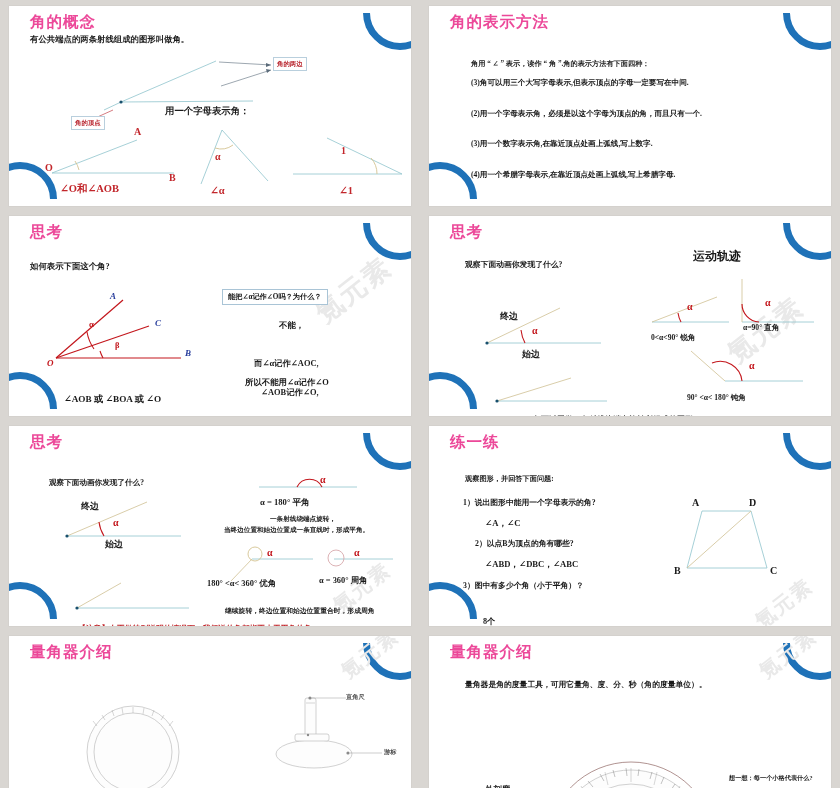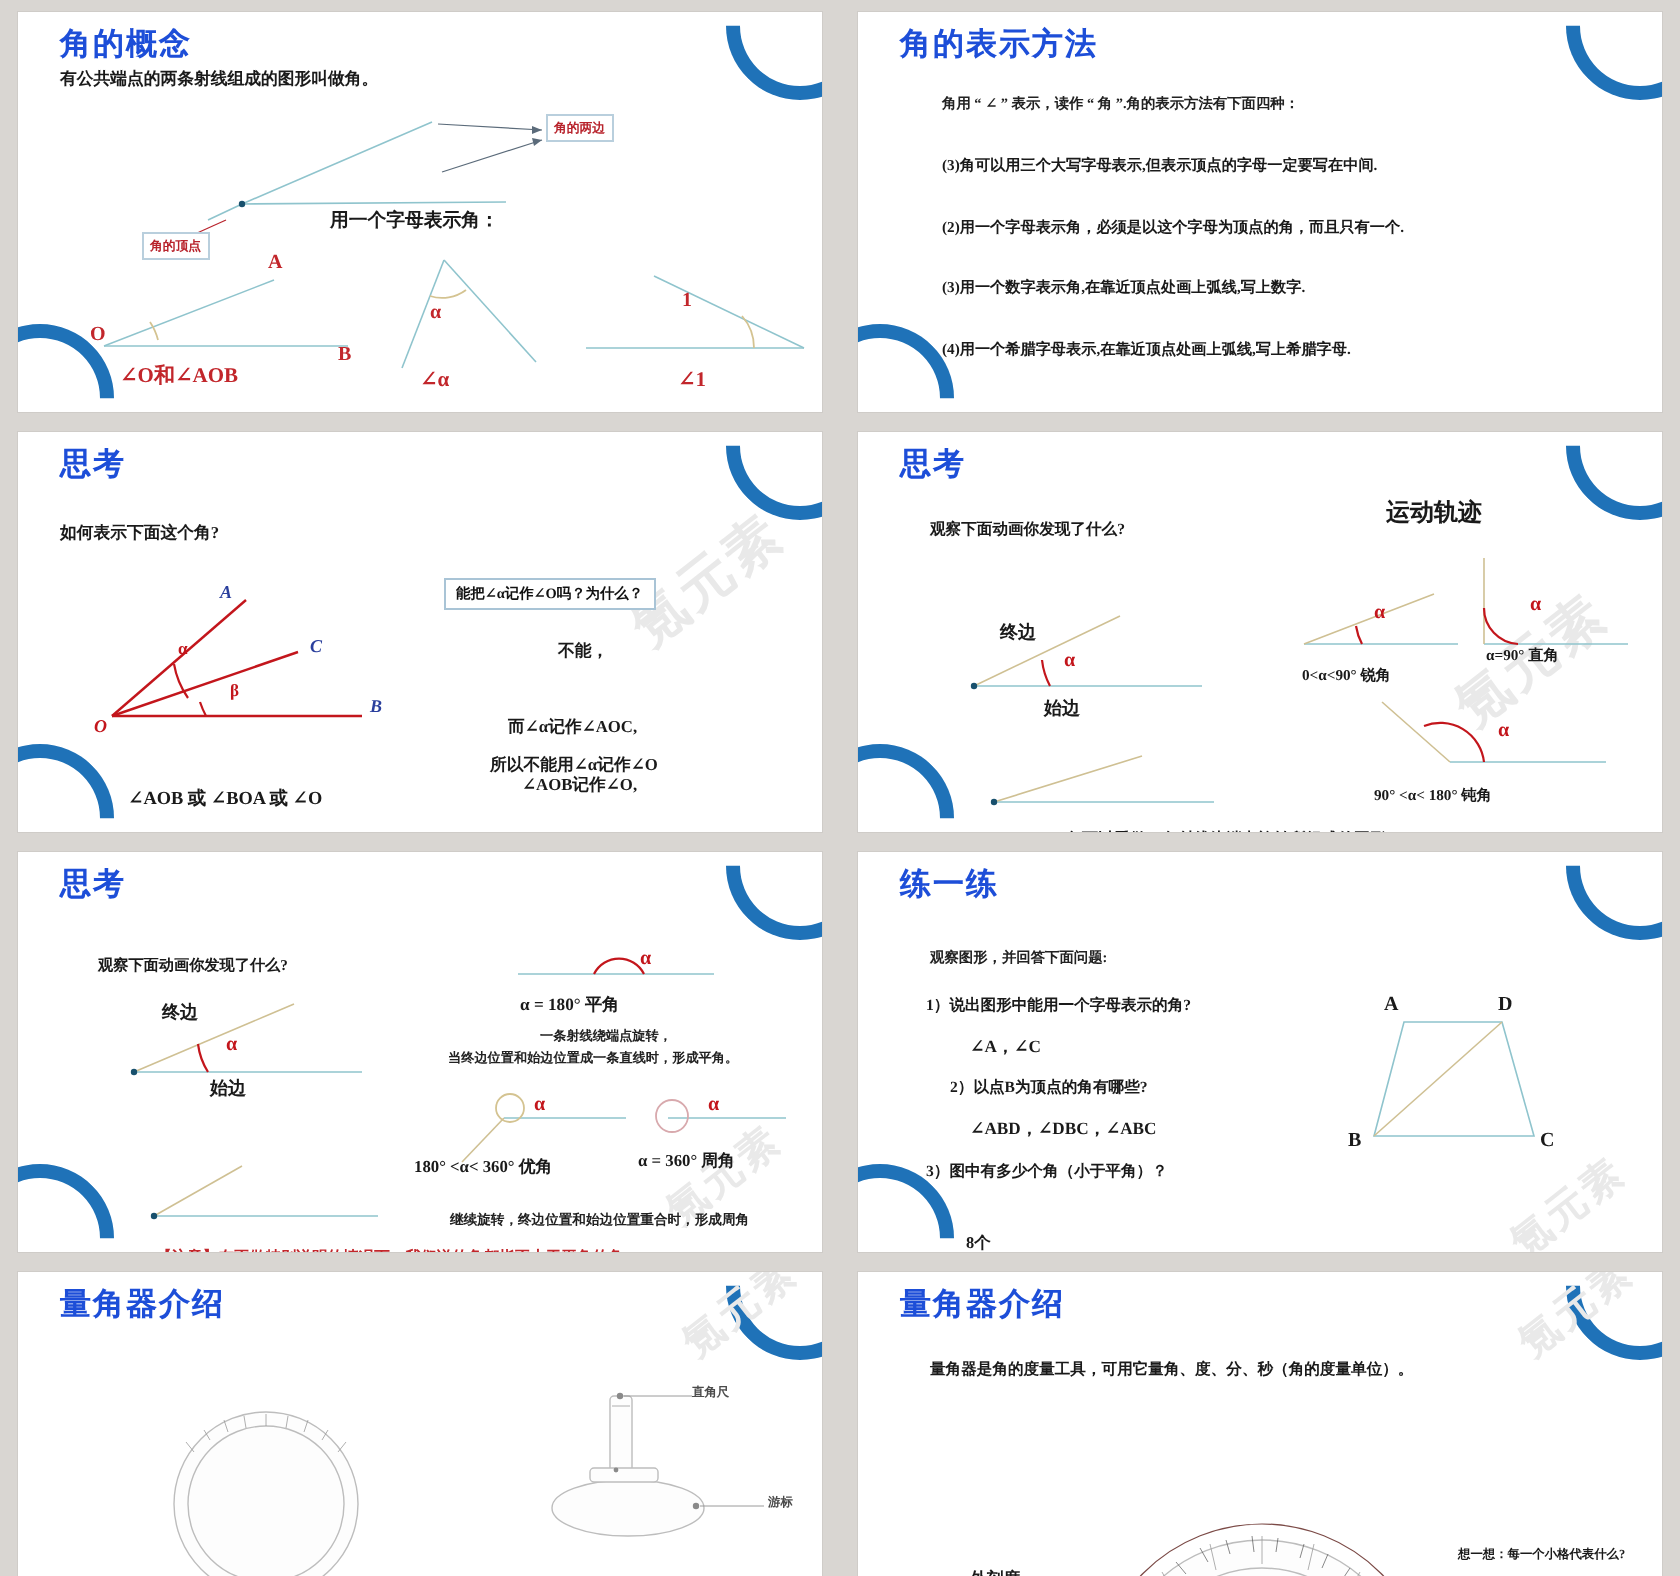--- a/index.html
+++ b/index.html
@@ -66,21 +66,21 @@
     pointer-events: none;
     user-select: none;
   }
 
   
   .title {
     position: absolute;
     left: 21px; top: 6px;
     font-size: 15.5px;
     font-weight: 700;
-    color: #1d4ed8;
+    color: #ec4899;
     letter-spacing: 1px;
   }
   .body-txt {
     position: absolute;
     font-size: 8px;
     color: #1a1a1a;
     font-weight: 700;
     line-height: 1.35;
     white-space: nowrap;
   }
@@ -179,21 +179,21 @@
     </div>
   </div>
 
   <div class="slide">
     <div class="slide-inner">
       <div class="arc-tr"></div>
       <div class="arc-bl"></div>
 
       <div class="title">角的表示方法</div>
 
-      <div class="body-txt body-thin" style="left:42px; top:42px;">角用 “ ∠ ” 表示，读作 “ 角 ”.角的表示方法有下面四种：</div>
+      <div class="body-txt body-thin" style="left:42px; top:54px;">角用 “ ∠ ” 表示，读作 “ 角 ”.角的表示方法有下面四种：</div>
       <div class="body-txt" style="left:42px; top:72px; font-size:7.6px;">(3)角可以用三个大写字母表示,但表示顶点的字母一定要写在中间.</div>
       <div class="body-txt" style="left:42px; top:103px; font-size:7.6px;">(2)用一个字母表示角，必须是以这个字母为顶点的角，而且只有一个.</div>
       <div class="body-txt" style="left:42px; top:133px; font-size:7.6px;">(3)用一个数字表示角,在靠近顶点处画上弧线,写上数字.</div>
       <div class="body-txt" style="left:42px; top:164px; font-size:7.6px;">(4)用一个希腊字母表示,在靠近顶点处画上弧线,写上希腊字母.</div>
     </div>
   </div>
 
   <div class="slide">
     <div class="slide-inner">
       <div class="arc-tr"></div>

